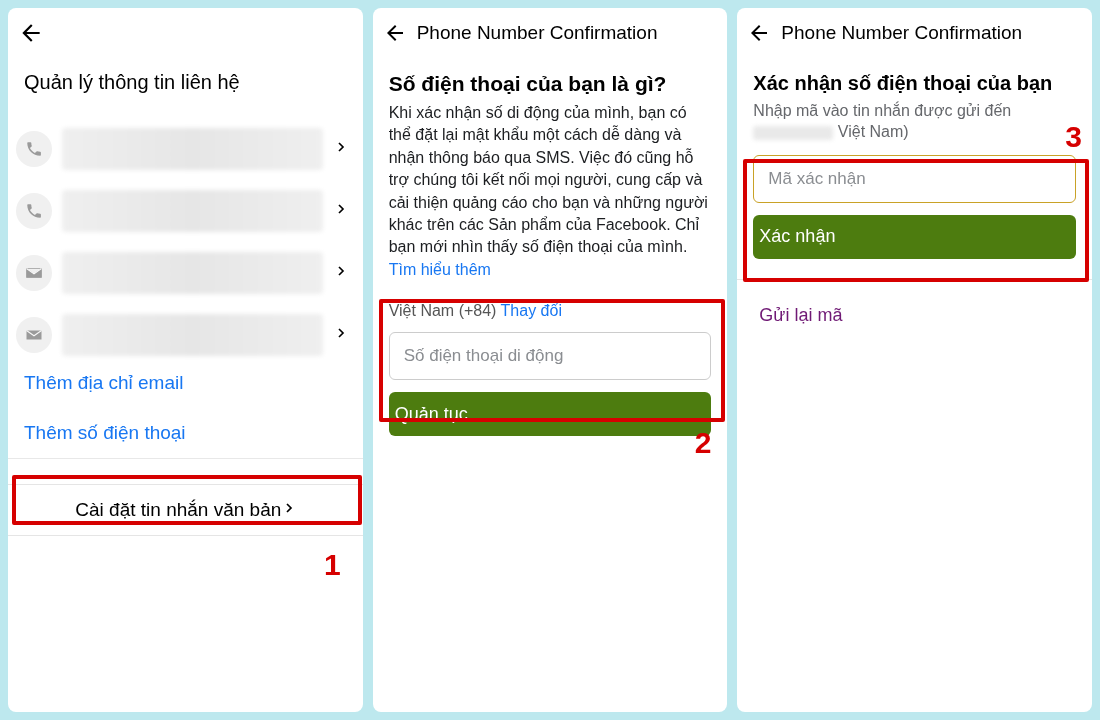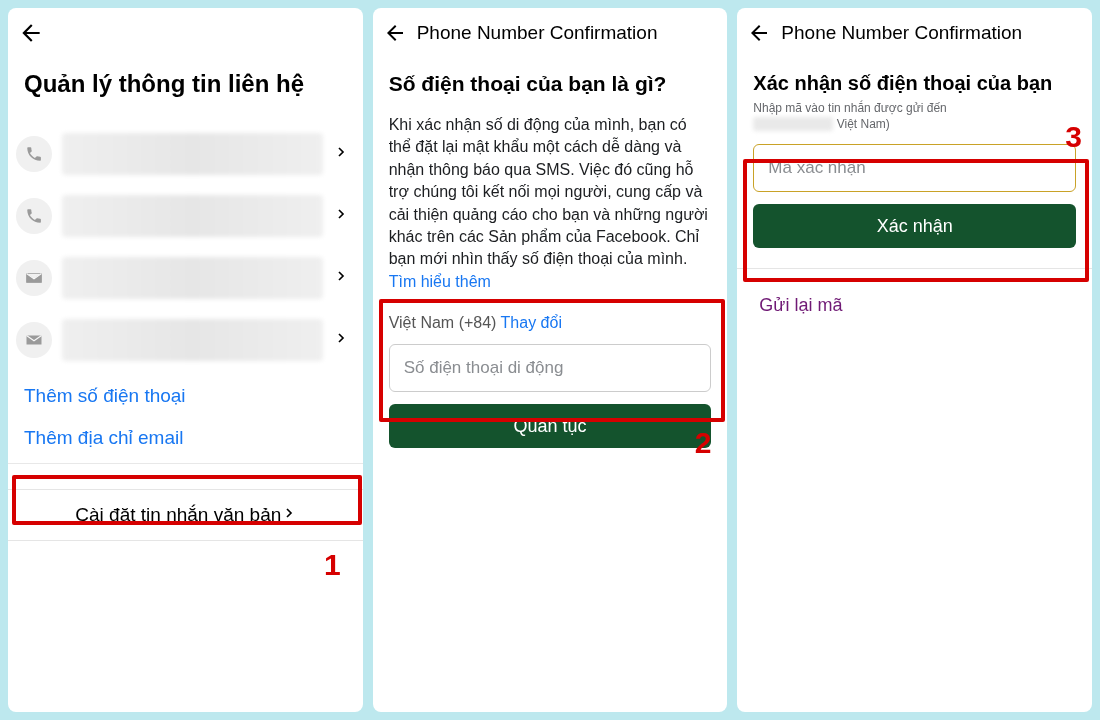--- a/index.html
+++ b/index.html
@@ -32,22 +32,22 @@
     gap: 10px;
   }
   .hdr .title {
     font-size: 19px;
     color: #000;
     font-weight: 400;
   }
   .back-arrow svg { display:block; }
   
   .s1-title {
-    font-size: 24px;
-    font-weight: 700;
+    font-size: 20px;
+    font-weight: 400;
     color: #000;
     line-height: 1.2;
     padding: 12px 8px 24px 16px;
   }
   .contact-row {
     display: flex;
     align-items: center;
     height: 62px;
     padding: 0 14px 0 8px;
   }
@@ -81,21 +81,21 @@
     color:#000;
     border-top:1px solid #e5e5e5;
     border-bottom:1px solid #e5e5e5;
   }
   
   .s-body { padding: 8px 16px 0 16px; position:relative; }
   .s2-heading {
     font-size: 21px;
     font-weight: 700;
     color:#000;
-    margin: 6px 0 18px;
+    margin: 6px 0 6px;
   }
   .s2-para {
     font-size: 16px;
     line-height: 1.4;
     color: #1c1e21;
   }
   .inline-link { color:#1877f2; text-decoration:none; }
   .country-line {
     font-size: 16px;
     color:#555;
@@ -111,40 +111,39 @@
     color:#8a8d91;
     display:flex;
     align-items:center;
     background:#fff;
     margin-top:12px;
     text-align:right;
   }
   .primary-btn {
     width:100%;
     height:44px;
-    background:#14532d;
+    background:#4d7c0f;
     color:#fff;
     font-size:18px;
     font-weight:500;
     border:none;
     border-radius:6px;
     margin-top:12px;
     display:flex;
     align-items:center;
-    justify-content:center;
   }
   
   .s3-heading {
     font-size: 20px;
     font-weight: 700;
     color:#000;
     margin: 6px 0 6px;
   }
   .s3-sub {
-    font-size: 12px;
+    font-size: 16px;
     color: #65676b;
     line-height:1.3;
     margin-bottom:4px;
   }
   .s3-sub .blur-inline {
     display:inline-block;
     width:80px; height:14px;
     background:#e9e9e9;
     filter:blur(2px);
     border-radius:3px;
@@ -242,22 +241,22 @@
         </svg>
     </span>
     <div class="blur-block"></div>
     <span class="chev">
       <svg width="16" height="16" viewBox="0 0 24 24">
           <path d="M9 6l6 6-6 6" stroke="#000" stroke-width="2.5" fill="none"></path>
         </svg>
     </span>
   </div>
 
+  <div class="link-row" style="padding-top:6px;">Thêm địa chỉ email</div>
   <div class="link-row">Thêm số điện thoại</div>
-  <div class="link-row" style="padding-top:6px;">Thêm địa chỉ email</div>
 
   <div class="big-divider"></div>
 
   <div class="settings-row">
     <span>Cài đặt tin nhắn văn bản</span>
     <span class="chev">
       <svg width="16" height="16" viewBox="0 0 24 24">
           <path d="M9 6l6 6-6 6" stroke="#000" stroke-width="2.5" fill="none"></path>
         </svg>
     </span>

